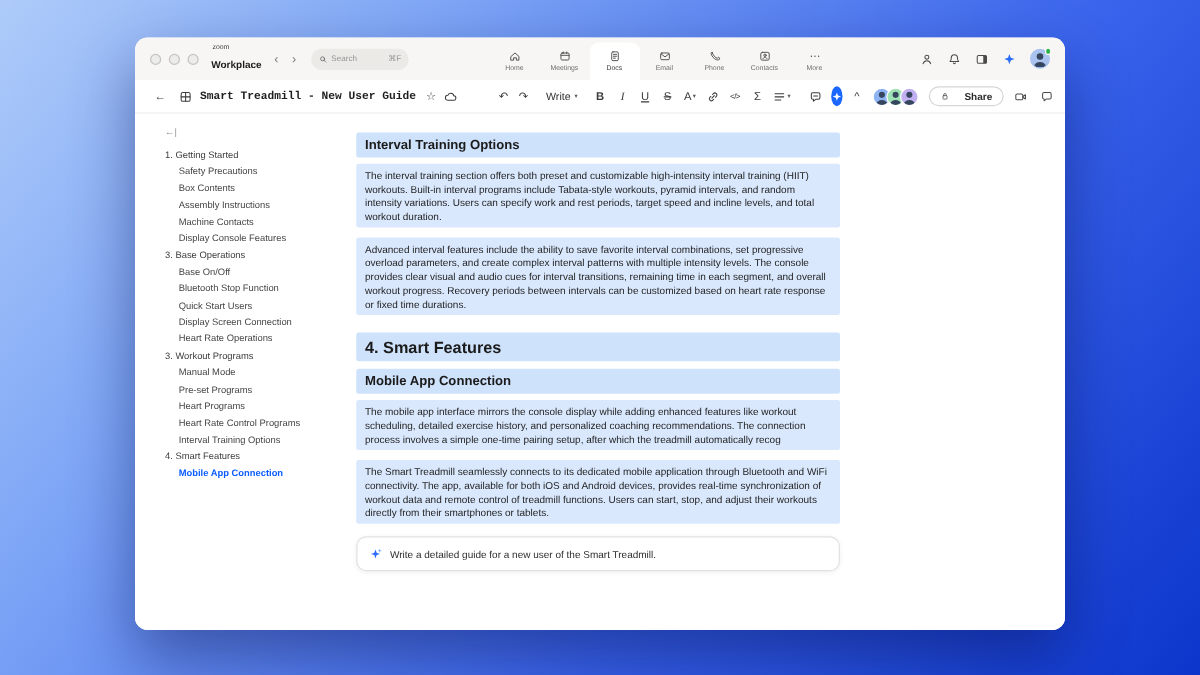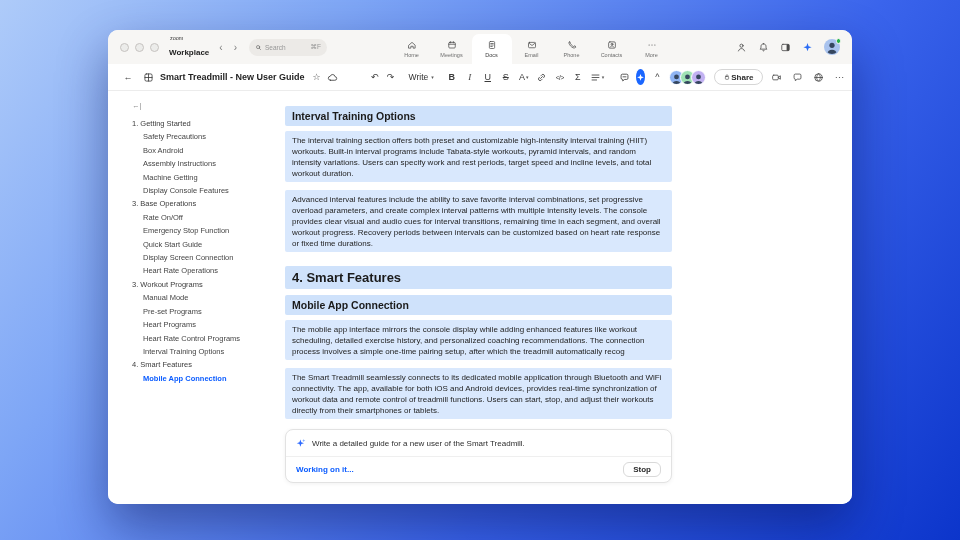--- a/index.html
+++ b/index.html
@@ -45,37 +45,37 @@
   .avatar .status { position:absolute; right:-1px; top:-1px; width:5.5px; height:5.5px;
     background:#27b24a; border:1px solid #f7f6f4; border-radius:50%; }
 
   
   .doc-toolbar { height:27px; background:#fff; border-bottom:1px solid #ececec;
     display:flex; align-items:center; padding:0 12px; flex:0 0 auto; }
   .tbtn { min-width:16px; height:18px; display:flex; align-items:center; justify-content:center;
     border-radius:4px; color:#3b3b3b; font-size:9px; padding:0 2px; }
   .tbtn .icn { width:11px; height:11px; color:#3b3b3b; }
   .sep { width:1px; height:12px; background:#e4e4e4; margin:0 5px; }
-  .doc-title { font-size:9px; font-weight:600; color:#1f1f1f; margin:0 4px; white-space:nowrap; }
+  .doc-title { font-size:9px; font-weight:600; color:#1f1f1f; margin:0 4px; white-space:nowrap;font-family:Liberation Mono, monospace; }
   .gap4 { margin-left:4px; }
   .fmt { display:flex; align-items:center; gap:2px; }
   .fb-b { font-weight:700; }
   .fb-i { font-style:italic; font-family:"Liberation Serif","DejaVu Serif",serif; }
   .fb-u { text-decoration:underline; }
   .fb-s { text-decoration:line-through; }
   .fb-code { font-size:6.5px; letter-spacing:-.5px; }
   .caret { font-size:5px; color:#5c5c5c; margin-left:1px; }
   .txt-style { display:flex; align-items:center; gap:2px; font-size:8.5px; color:#2f2f2f; }
   .ai-btn { width:16px; height:16px; border-radius:50%; background:#1a66ff; display:flex;
     align-items:center; justify-content:center; margin:0 4px; }
   .ai-btn .icn { width:9px; height:9px; color:#fff; }
   .collabs { display:flex; margin-left:auto; padding-left:8px; }
   .collab { width:15px; height:15px; border-radius:50%; border:1.5px solid #fff; margin-left:-4px; overflow:hidden; }
   .collab svg { width:100%; height:100%; }
-  .share-btn { display:flex; align-items:flex-start; gap:0; border:1px solid #d6d6d6; border-radius:10px;
+  .share-btn { display:flex; align-items:flex-start; gap:12px; border:1px solid #d6d6d6; border-radius:10px;
     padding:2.5px 8px; font-size:8px; font-weight:600; color:#2b2b2b; background:#fff; margin:0 8px; }
   .share-btn .icn { width:8px; height:8px; }
   .dt-right { display:flex; align-items:center; gap:10px; }
   .dt-right .icn { width:11px; height:11px; }
 
   
   .content { flex:1; display:flex; background:#fff; overflow:hidden; }
   .toc { width:172px; flex:0 0 auto; padding:10px 0 0 24px; }
   .toc-collapse { font-size:7.5px; color:#8f8f8f; margin-bottom:7px; }
   .toc-item { font-size:7.5px; color:#3c3c3c; line-height:13.4px; white-space:nowrap; cursor:default; }
@@ -361,28 +361,28 @@
           </span>
       </div>
     </div>
 
     <div class="content">
       <aside class="toc">
         <div class="toc-collapse">←|</div>
         <div id="toc-list">
             <div class="toc-item">1. Getting Started</div>
             <div class="toc-item l1">Safety Precautions</div>
-            <div class="toc-item l1">Box Android</div>
+            <div class="toc-item l1">Box Contents</div>
             <div class="toc-item l1">Assembly Instructions</div>
-            <div class="toc-item l1">Machine Getting</div>
+            <div class="toc-item l1">Machine Contacts</div>
             <div class="toc-item l1">Display Console Features</div>
             <div class="toc-item">3. Base Operations</div>
-            <div class="toc-item l1">Rate On/Off</div>
-            <div class="toc-item l1">Emergency Stop Function</div>
-            <div class="toc-item l1">Quick Start Guide</div>
+            <div class="toc-item l1">Base On/Off</div>
+            <div class="toc-item l1">Bluetooth Stop Function</div>
+            <div class="toc-item l1">Quick Start Users</div>
             <div class="toc-item l1">Display Screen Connection</div>
             <div class="toc-item l1">Heart Rate Operations</div>
             <div class="toc-item">3. Workout Programs</div>
             <div class="toc-item l1">Manual Mode</div>
             <div class="toc-item l1">Pre-set Programs</div>
             <div class="toc-item l1">Heart Programs</div>
             <div class="toc-item l1">Heart Rate Control Programs</div>
             <div class="toc-item l1">Interval Training Options</div>
             <div class="toc-item">4. Smart Features</div>
             <div class="toc-item l1 active">Mobile App Connection</div>
@@ -401,22 +401,18 @@
         <div class="ai-panel">
           <div class="ai-row1">
             <span class="icn">
                 <svg viewBox="0 0 16 16">
                   <path d="M7 2.4 8.5 6.7 12.8 8.2 8.5 9.7 7 14 5.5 9.7 1.2 8.2 5.5 6.7z" fill="#2f6bff"></path>
                   <path d="m12.4 1.6.7 1.9 1.9.7-1.9.7-.7 1.9-.7-1.9-1.9-.7 1.9-.7z" fill="#7aa6ff"></path>
                 </svg>
               </span>
             <span>Write a detailed guide for a new user of the Smart Treadmill.</span>
           </div>
-          <div class="ai-row2">
-            <span class="ai-status">Working on it...</span>
-            <button class="stop-btn">Stop</button>
-          </div>
         </div>
       </main>
     </div>
 
   </div>
 </div>
 
 </body></html>

